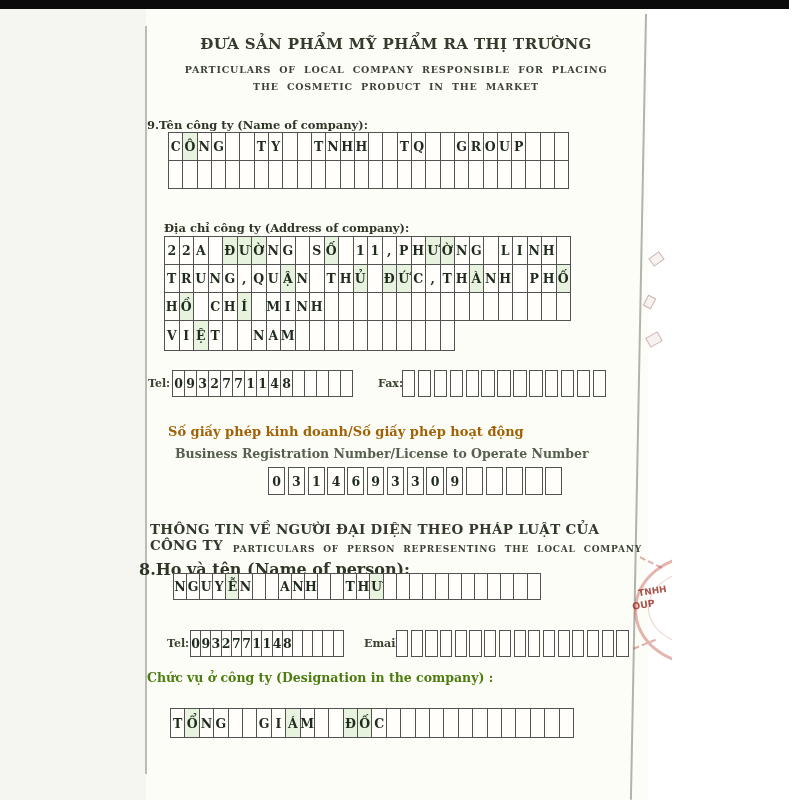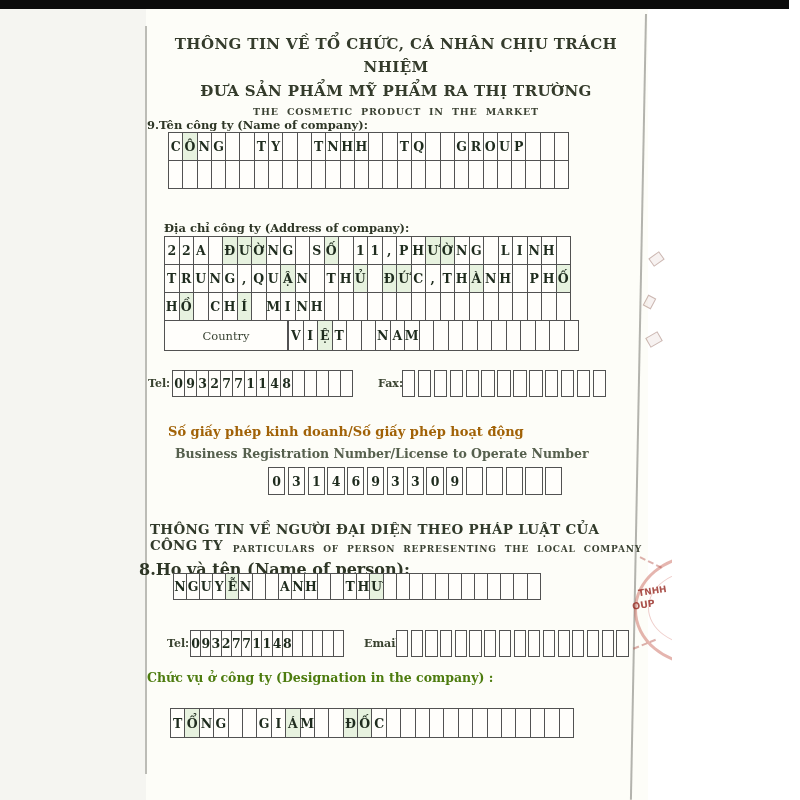--- a/index.html
+++ b/index.html
@@ -48,22 +48,22 @@
 </head>
 <body>
 
 <div class="abs margin-left"></div>
 <div class="abs content-bg"></div>
 <div class="abs topbar"></div>
 <div class="abs vline-left"></div>
 <div class="abs vline-right"></div>
 
 <div class="abs hdr">
-  <div class="t-vi">THÔNG TIN VỀ TỔ CHỨC, CÁ NHÂN CHỊU TRÁCH NHIỆM</div>
   <div class="t-vi">ĐƯA SẢN PHẨM MỸ PHẨM RA THỊ TRƯỜNG</div>
+  <div class="t-en" style="margin-top:5px">PARTICULARS OF LOCAL COMPANY RESPONSIBLE FOR PLACING</div>
   <div class="t-en">THE COSMETIC PRODUCT IN THE MARKET</div>
 </div>
 
 <div class="abs lbl" style="left:147px;top:118px">9.Tên công ty (Name of company):</div>
 <div class="abs grid" style="left:168px;top:132px;--cw:15.3px;--ch:29px">
     <span class="cell">C</span>
     <span class="cell hl">Ô</span>
     <span class="cell">N</span>
     <span class="cell">G</span>
     <span class="cell"></span>
@@ -207,21 +207,20 @@
     <span class="cell"></span>
     <span class="cell"></span>
     <span class="cell"></span>
     <span class="cell"></span>
     <span class="cell"></span>
     <span class="cell"></span>
     <span class="cell"></span>
     <span class="cell"></span>
   </div>
 <div class="abs grid" style="left:164px;top:320px;--cw:15.5px;--ch:31px">
-  <span class="country-label-cell">Country</span>
   <span class="grid">
       <span class="cell">V</span>
       <span class="cell">I</span>
       <span class="cell hl">Ệ</span>
       <span class="cell">T</span>
       <span class="cell"></span>
       <span class="cell"></span>
       <span class="cell">N</span>
       <span class="cell">A</span>
       <span class="cell">M</span>

